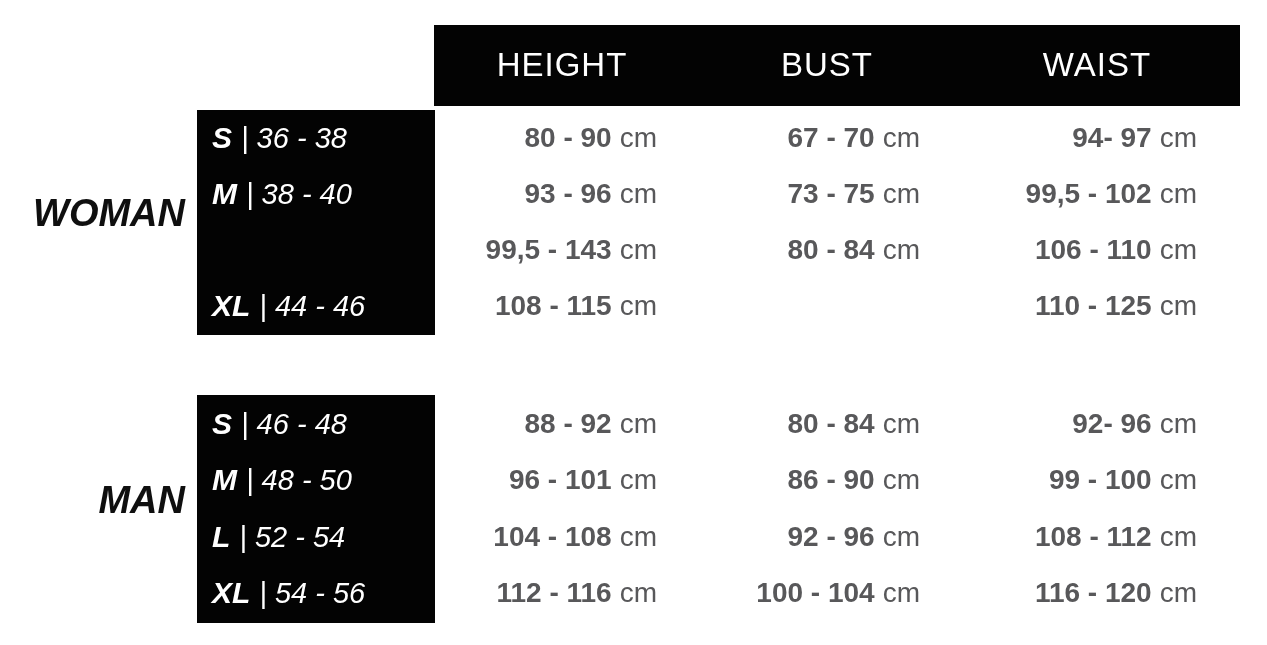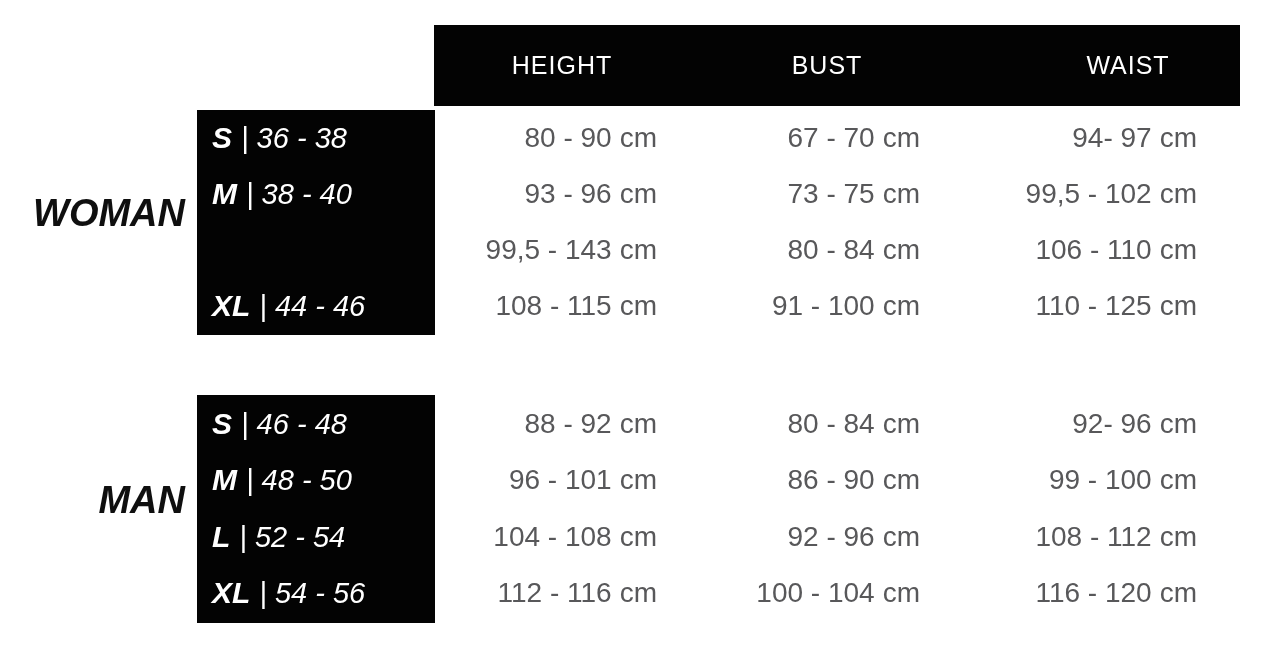--- a/index.html
+++ b/index.html
@@ -10,26 +10,26 @@
     font-family:"Liberation Sans", sans-serif;
     overflow:hidden;
   }
   
   .header-bar{
     position:absolute;left:434px;top:25px;width:806px;height:81px;
     background:#030303;
   }
   .header-label{
     position:absolute;top:40px;transform:translate(-50%,-50%);
-    color:#ffffff;font-size:25px;font-weight:400;letter-spacing:1px;
+    color:#ffffff;font-size:33px;font-weight:400;letter-spacing:1px;
     white-space:nowrap;
   }
   .hl-height{left:128px;}
   .hl-bust{left:393px;}
-  .hl-waist{left:663px;margin-left:31px;}
+  .hl-waist{left:663px;}
 
   
   .size-box{position:absolute;left:197px;width:238px;background:#030303;font-style:italic;}
   .size-box.woman{top:110px;height:225px;}
   .size-box.man{top:395px;height:228px;}
   .size-row{
     position:absolute;left:15px;transform:translateY(-50%);
     white-space:nowrap;color:#ffffff;
   }
   .size-letter{font-size:30px;font-weight:700;color:#ffffff;}
@@ -47,21 +47,21 @@
   
   .cell{
     position:absolute;transform:translateY(-50%);
     white-space:nowrap;text-align:right;color:#58585a;font-size:28px;
   }
   .col-height{right:610px;}
   .col-bust{right:347px;}
   .col-waist{right:70px;}
   .wr0{top:138px;} .wr1{top:194px;} .wr2{top:250px;} .wr3{top:306px;}
   .mr0{top:424px;} .mr1{top:480px;} .mr2{top:537px;} .mr3{top:593px;}
-  .range{font-weight:400;}
+  .range{font-weight:700;}
   .unit{font-weight:400;margin-left:8px;}
 </style>
 </head>
 <body>
 
 <div class="stage">
 
   <div class="header-bar">
     <span class="header-label hl-height">HEIGHT</span>
     <span class="header-label hl-bust">BUST</span>
@@ -104,21 +104,20 @@
 
   <div class="cell col-height wr1"><span class="range">93 - 96</span><span class="unit">cm</span></div>
   <div class="cell col-bust   wr1"><span class="range">73 - 75</span><span class="unit">cm</span></div>
   <div class="cell col-waist  wr1"><span class="range">99,5 - 102</span><span class="unit">cm</span></div>
 
   <div class="cell col-height wr2"><span class="range">99,5 - 143</span><span class="unit">cm</span></div>
   <div class="cell col-bust   wr2"><span class="range">80 - 84</span><span class="unit">cm</span></div>
   <div class="cell col-waist  wr2"><span class="range">106 - 110</span><span class="unit">cm</span></div>
 
   <div class="cell col-height wr3"><span class="range">108 - 115</span><span class="unit">cm</span></div>
-  <div class="cell col-bust   wr3"><span class="range">91 - 100</span><span class="unit">cm</span></div>
   <div class="cell col-waist  wr3"><span class="range">110 - 125</span><span class="unit">cm</span></div>
 
   <div class="cell col-height mr0"><span class="range">88 - 92</span><span class="unit">cm</span></div>
   <div class="cell col-bust   mr0"><span class="range">80 - 84</span><span class="unit">cm</span></div>
   <div class="cell col-waist  mr0"><span class="range">92- 96</span><span class="unit">cm</span></div>
 
   <div class="cell col-height mr1"><span class="range">96 - 101</span><span class="unit">cm</span></div>
   <div class="cell col-bust   mr1"><span class="range">86 - 90</span><span class="unit">cm</span></div>
   <div class="cell col-waist  mr1"><span class="range">99 - 100</span><span class="unit">cm</span></div>
 

